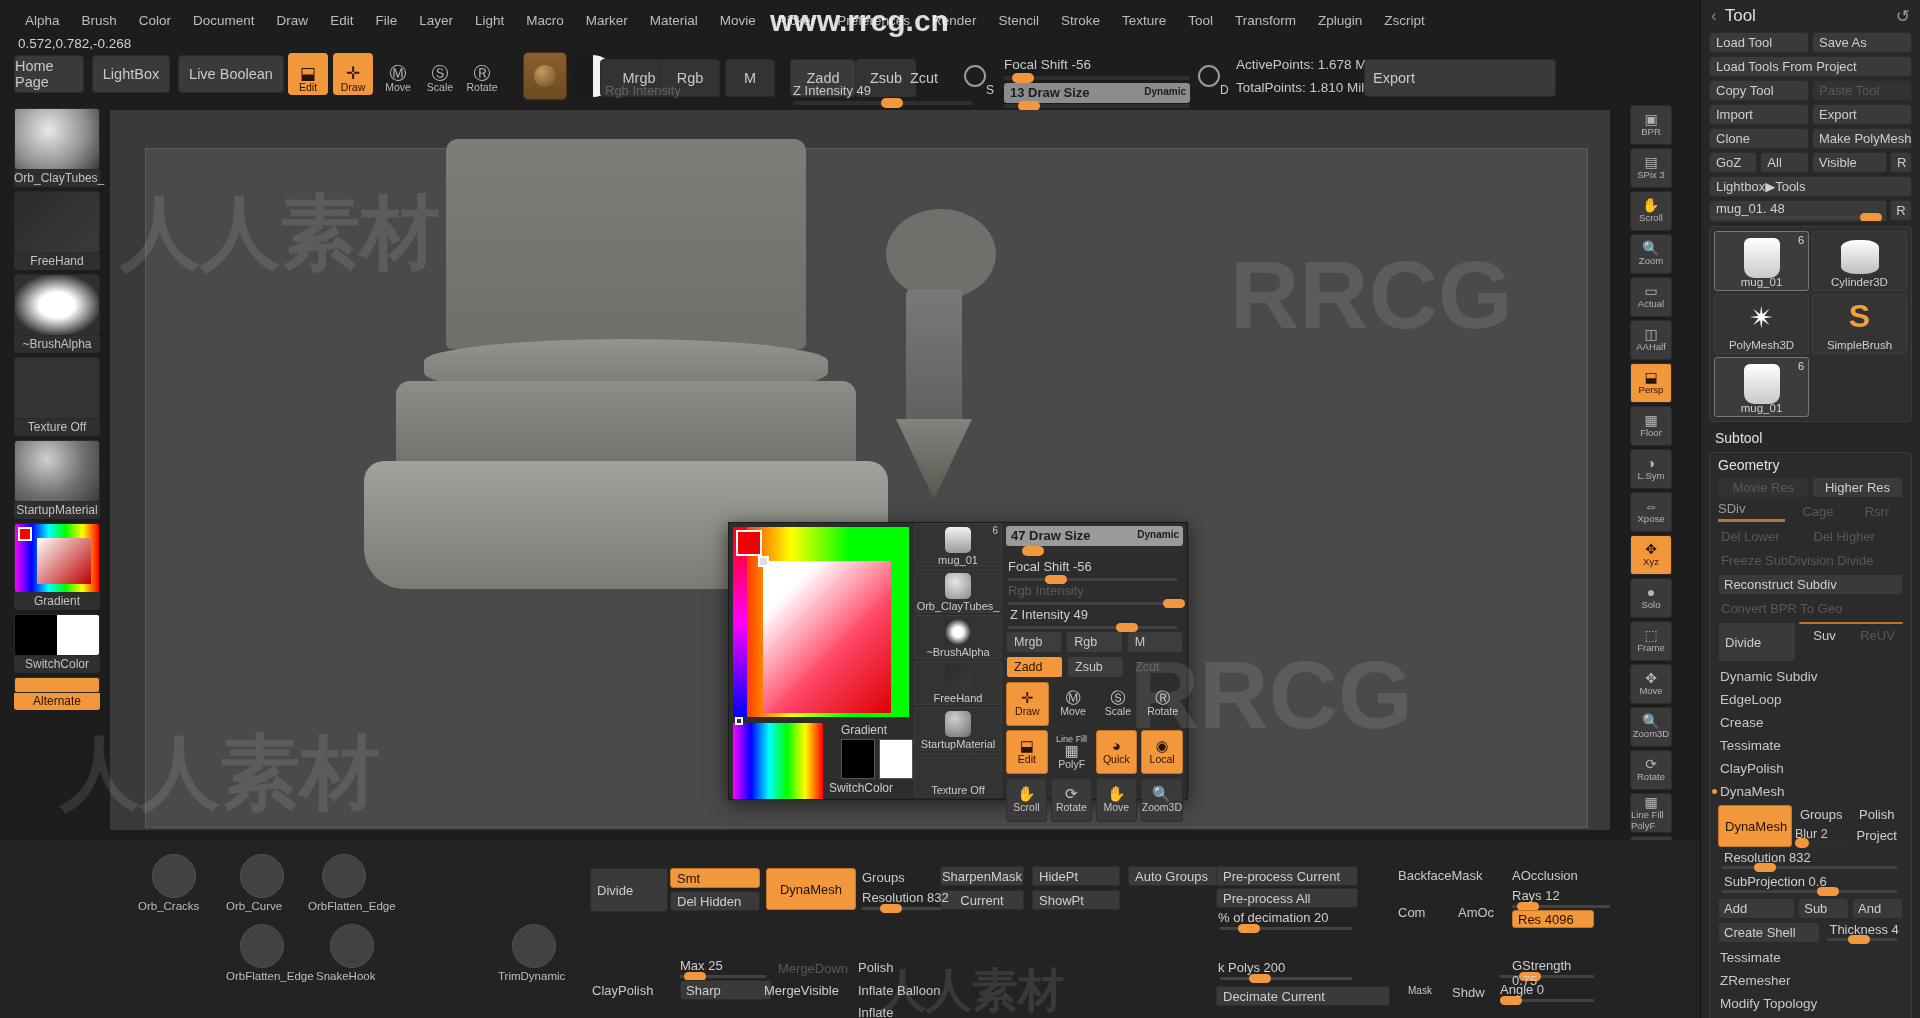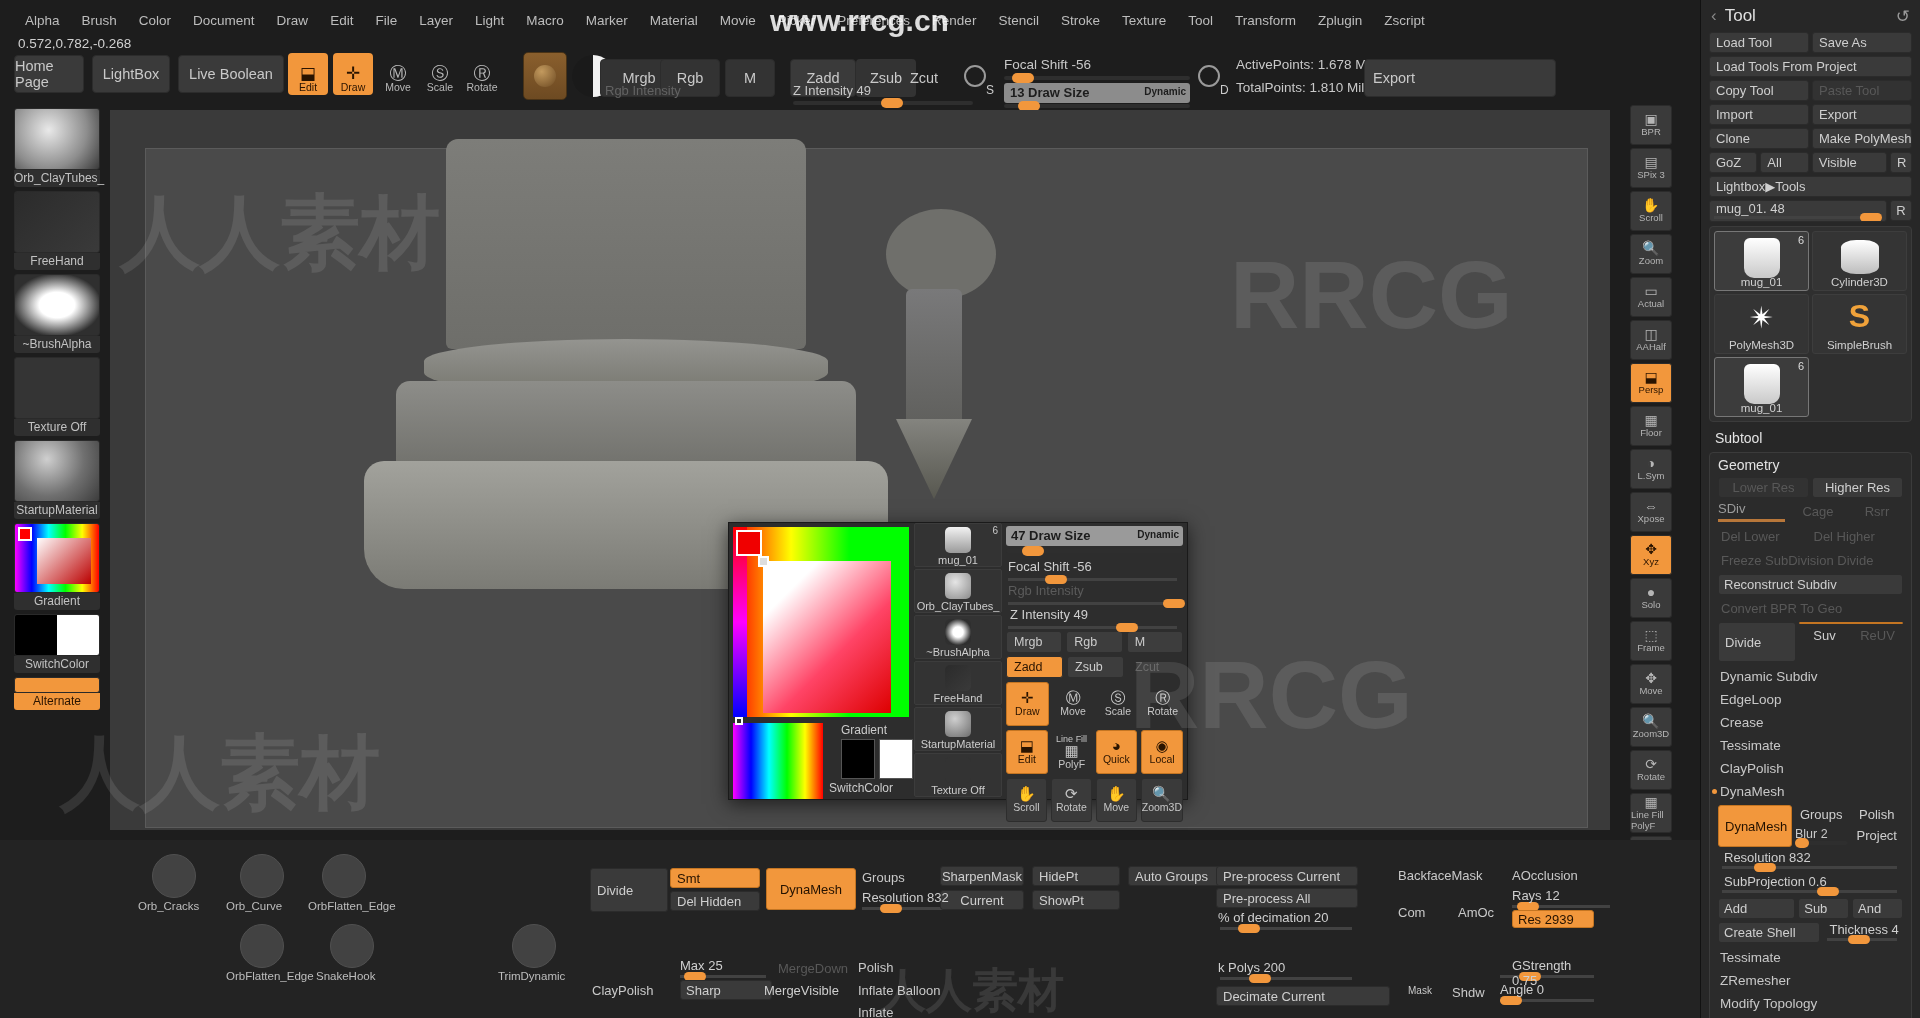--- a/index.html
+++ b/index.html
@@ -410,21 +410,21 @@
         <div class="cap">mug_01</div>
         <div class="num">6</div>
       </div>
     </div>
 
   <div class="tp-sect">Subtool</div>
 
   <div style="margin:2px 8px;border:1px solid #3b3b3b;border-radius:4px;background:#2b2b2b;padding-bottom:3px;">
     <div class="tp-sect" style="padding-left:8px;">Geometry</div>
     <div class="tp-row">
-        <div class="btn dim" style="flex:1;">Lower Res</div>
+        <div class="btn dim" style="flex:1;">Movie Res</div>
                         <div class="btn" style="flex:1;">Higher Res</div>
       </div>
     <div class="tp-row">
         <div style="flex:1;position:relative;height:22px;"><span style="font-size:13px;color:#9b9b9b;">SDiv</span>
                         <div style="position:absolute;left:0;bottom:1px;width:100%;height:3px;background:#b8773a;"></div></div>
                         <div class="btn dim" style="width:60px;background:transparent;border:none;">Cage</div>
                         <div class="btn dim" style="width:52px;background:transparent;border:none;">Rsrr</div>
       </div>
     <div class="tp-row">
         <div class="btn dim" style="flex:1;background:transparent;border:none;justify-content:flex-start;padding-left:3px;">Del Lower</div>
@@ -574,21 +574,21 @@
   <div style="position:absolute;left:1398px;top:28px;font-size:13px;">BackfaceMask</div>
   <div style="position:absolute;left:1398px;top:65px;font-size:13px;">Com</div>
   <div style="position:absolute;left:1458px;top:65px;font-size:13px;">AmOc</div>
   <div style="position:absolute;left:1512px;top:28px;font-size:13px;">AOcclusion</div>
   <div class="lbl-slider" style="position:absolute;left:1512px;top:48px;width:104px;">
     <span class="t" style="left:0">Rays 12</span>
       <span class="track" style="left:0">
         <i style="left:5%"></i>
       </span>
     </div>
-  <div class="btn on" style="position:absolute;left:1512px;top:70px;width:82px;height:18px;justify-content:flex-start;padding-left:5px;">Res 2939</div>
+  <div class="btn on" style="position:absolute;left:1512px;top:70px;width:82px;height:18px;justify-content:flex-start;padding-left:5px;">Res 4096</div>
 
   <div class="lbl-slider" style="position:absolute;left:680px;top:118px;width:92px;">
     <span class="t" style="left:0">Max 25</span>
       <span class="track" style="left:0">
         <i style="left:5%"></i>
       </span>
     </div>
   <div class="btn" style="position:absolute;left:680px;top:140px;width:92px;height:20px;justify-content:flex-start;padding-left:5px;">Sharp</div>
   <div class="btn dim" style="position:absolute;left:778px;top:118px;width:96px;height:20px;background:transparent;border:none;justify-content:flex-start;">MergeDown</div>
   <div class="btn" style="position:absolute;left:764px;top:140px;width:104px;height:20px;background:transparent;border:none;justify-content:flex-start;">MergeVisible</div>

